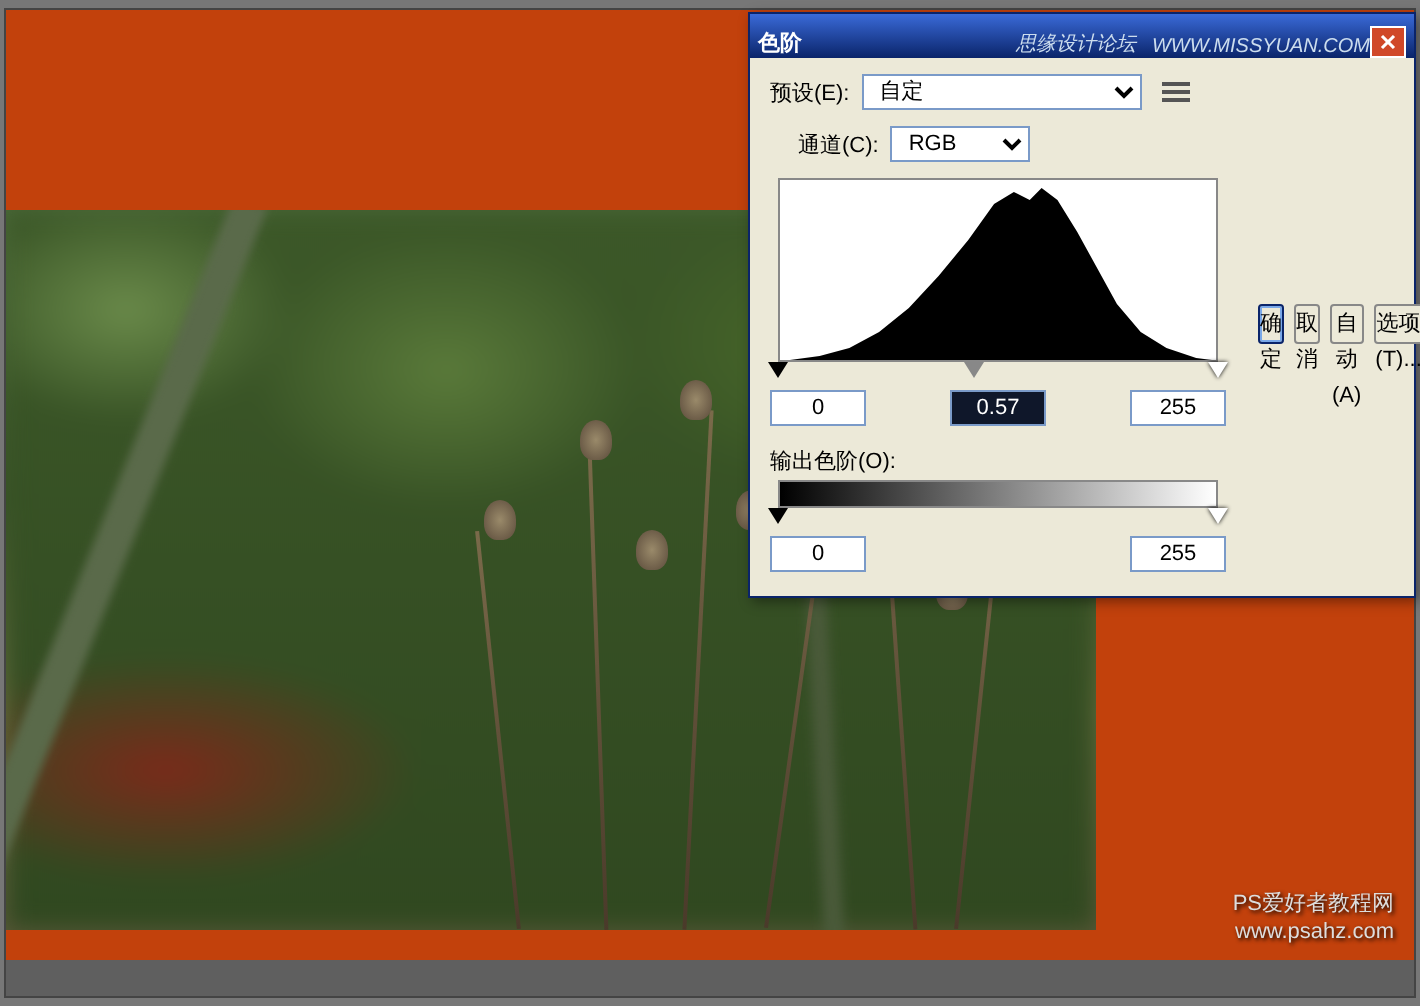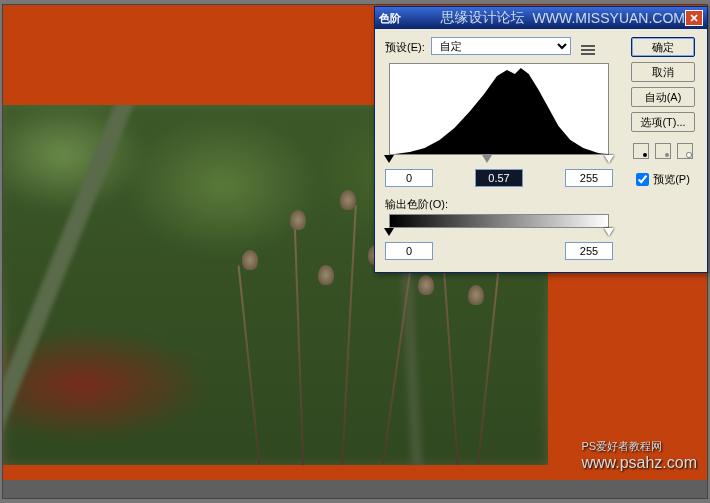--- a/index.html
+++ b/index.html
@@ -22,29 +22,29 @@
   filter: blur(6px);}
 .pole1 { position:absolute; left:35px; top:-20px; width:18px; height:420px; background:#5a6a4a; transform:rotate(22deg); filter:blur(2px);}
 .pole2 { position:absolute; left:400px; top:-20px; width:10px; height:420px; background:#4a5a3a; transform:rotate(-3deg); filter:blur(3px);}
 .plants { position:absolute; right:0; bottom:0; width:360px; height:280px; }
 .plants::before, .plants::after{ content:""; position:absolute; background:#6a5a3a;}
 .stem { position:absolute; width:2px; background:linear-gradient(#7a6a4a,#4a3a2a); }
 .bud { position:absolute; width:16px; height:20px; background:radial-gradient(#9a8a6a,#5a4a3a); border-radius:50% 50% 40% 40%; }
 
 
 .dlg { position: absolute; top: 6px; left: 374px; width: 334px; background: #ece9d8; border: 1px solid #0a246a; box-shadow: 2px 2px 6px rgba(0,0,0,0.4); }
-.dlg-title { height: 22px; background: linear-gradient(#3a6ad8,#0a246a); color: #fff; display: flex; align-items: center; padding: 0 4px; font-weight: bold; }
+.dlg-title { height: 22px; background: linear-gradient(#3a6ad8,#0a246a); color: #fff; display: flex; align-items: flex-end; padding: 0 4px; font-weight: bold; }
 .dlg-title .spacer { flex: 1; }
-.dlg-title .sub { font-weight: normal; font-size: 14px; color: #cde; margin-left: 8px;}
+.dlg-title .sub { font-weight: normal; font-size: 10px; color: #cde; margin-left: 8px; font-style: italic;}
 .dlg-title .closebox { width: 18px; height: 16px; background: #d04828; border: 1px solid #fff; color: #fff; display:flex; align-items:center; justify-content:center; font-weight:bold;}
 .dlg-body { padding: 8px 10px 12px 10px; display: flex; gap: 8px; }
 .dlg-left { flex: 1; }
-.dlg-right { width: 68px; display: flex; flex-direction: column; gap: 5px; align-items:center; }
+.dlg-right { width: 68px; display: flex; flex-direction: row; gap: 5px; align-items:center; }
 
-.row { display: flex; align-items: flex-end; gap: 6px; margin-bottom: 8px; }
+.row { display: flex; align-items: center; gap: 6px; margin-bottom: 8px; }
 .lbl { color: #000; }
 select, input[type=text] { border: 1px solid #7a9ac8; background: #fff; padding: 1px 4px; height: 18px; }
 select { width: 140px; }
 input.num { width: 48px; text-align: center; }
 input.num.sel { background: #0f172a; color: #fff; }
 
 .group-label { margin: 4px 0 2px 0; }
 .histo-box { border: 1px solid #888; background: #fff; width: 220px; height: 92px; position: relative; margin-left: 4px;}
 .histo { position:absolute; left:0; right:0; bottom:0; height:92px; }
 .histo svg { width:100%; height:100%; display:block;}
@@ -69,21 +69,21 @@
   background: linear-gradient(135deg,#666 45%,transparent 45%); clip-path: polygon(0 100%,60% 40%,75% 55%,15% 115%);}
 .drop .dot{ position:absolute; right:1px; bottom:1px; width:4px; height:4px; border-radius:50%;}
 .drop.b .dot{background:#000;} .drop.g .dot{background:#888;} .drop.w .dot{background:#fff; box-shadow:0 0 0 1px #888;}
 .prev-row{ display:flex; align-items:center; gap:4px; margin-top:8px;}
 input[type=checkbox]{ width:13px; height:13px;}
 
 .menu-icn{ width:14px;height:10px; display:flex; flex-direction:column; justify-content:space-between; margin-left:4px;}
 .menu-icn span{ height:2px; background:#555; display:block;}
 
 .watermark { position:absolute; right:10px; bottom:8px; color:#ddd; text-shadow:1px 1px 2px #000; font-size:14px; font-family: SimSun;}
-.watermark .url{ font-size:16px; display:block; text-align:right;}
+.watermark .url{ font-size:11px; display:block; text-align:right;}
 </style>
 </head>
 <body>
 
 <div class="ps-window">
   <div class="ps-canvas-area">
     <div class="ps-canvas">
       <div class="blur-bg"></div>
       <div class="pole1"></div>
       <div class="pole2"></div>
@@ -127,20 +127,26 @@
         <span class="lbl">预设(E):</span>
         <select>
           <option>自定</option>
         </select>
         <div class="menu-icn">
             <span></span>
             <span></span>
             <span></span>
           </div>
       </div>
+      <div class="row" style="margin-left:14px;">
+        <span class="lbl">通道(C):</span>
+        <select style="width:70px">
+          <option>RGB</option>
+        </select>
+      </div>
 
       <div class="histo-box">
         <div class="histo">
           <svg viewBox="0 0 220 92" preserveAspectRatio="none">
             <polygon fill="#000" points="5,92 20,90 35,86 50,78 65,66 80,50 95,32 108,14 118,8 126,12 132,6 140,12 150,28 160,46 170,64 182,78 195,86 210,91 218,92"></polygon>
           </svg>
         </div>
       </div>
       <div class="slider-row">
         <div class="tri black"></div>

